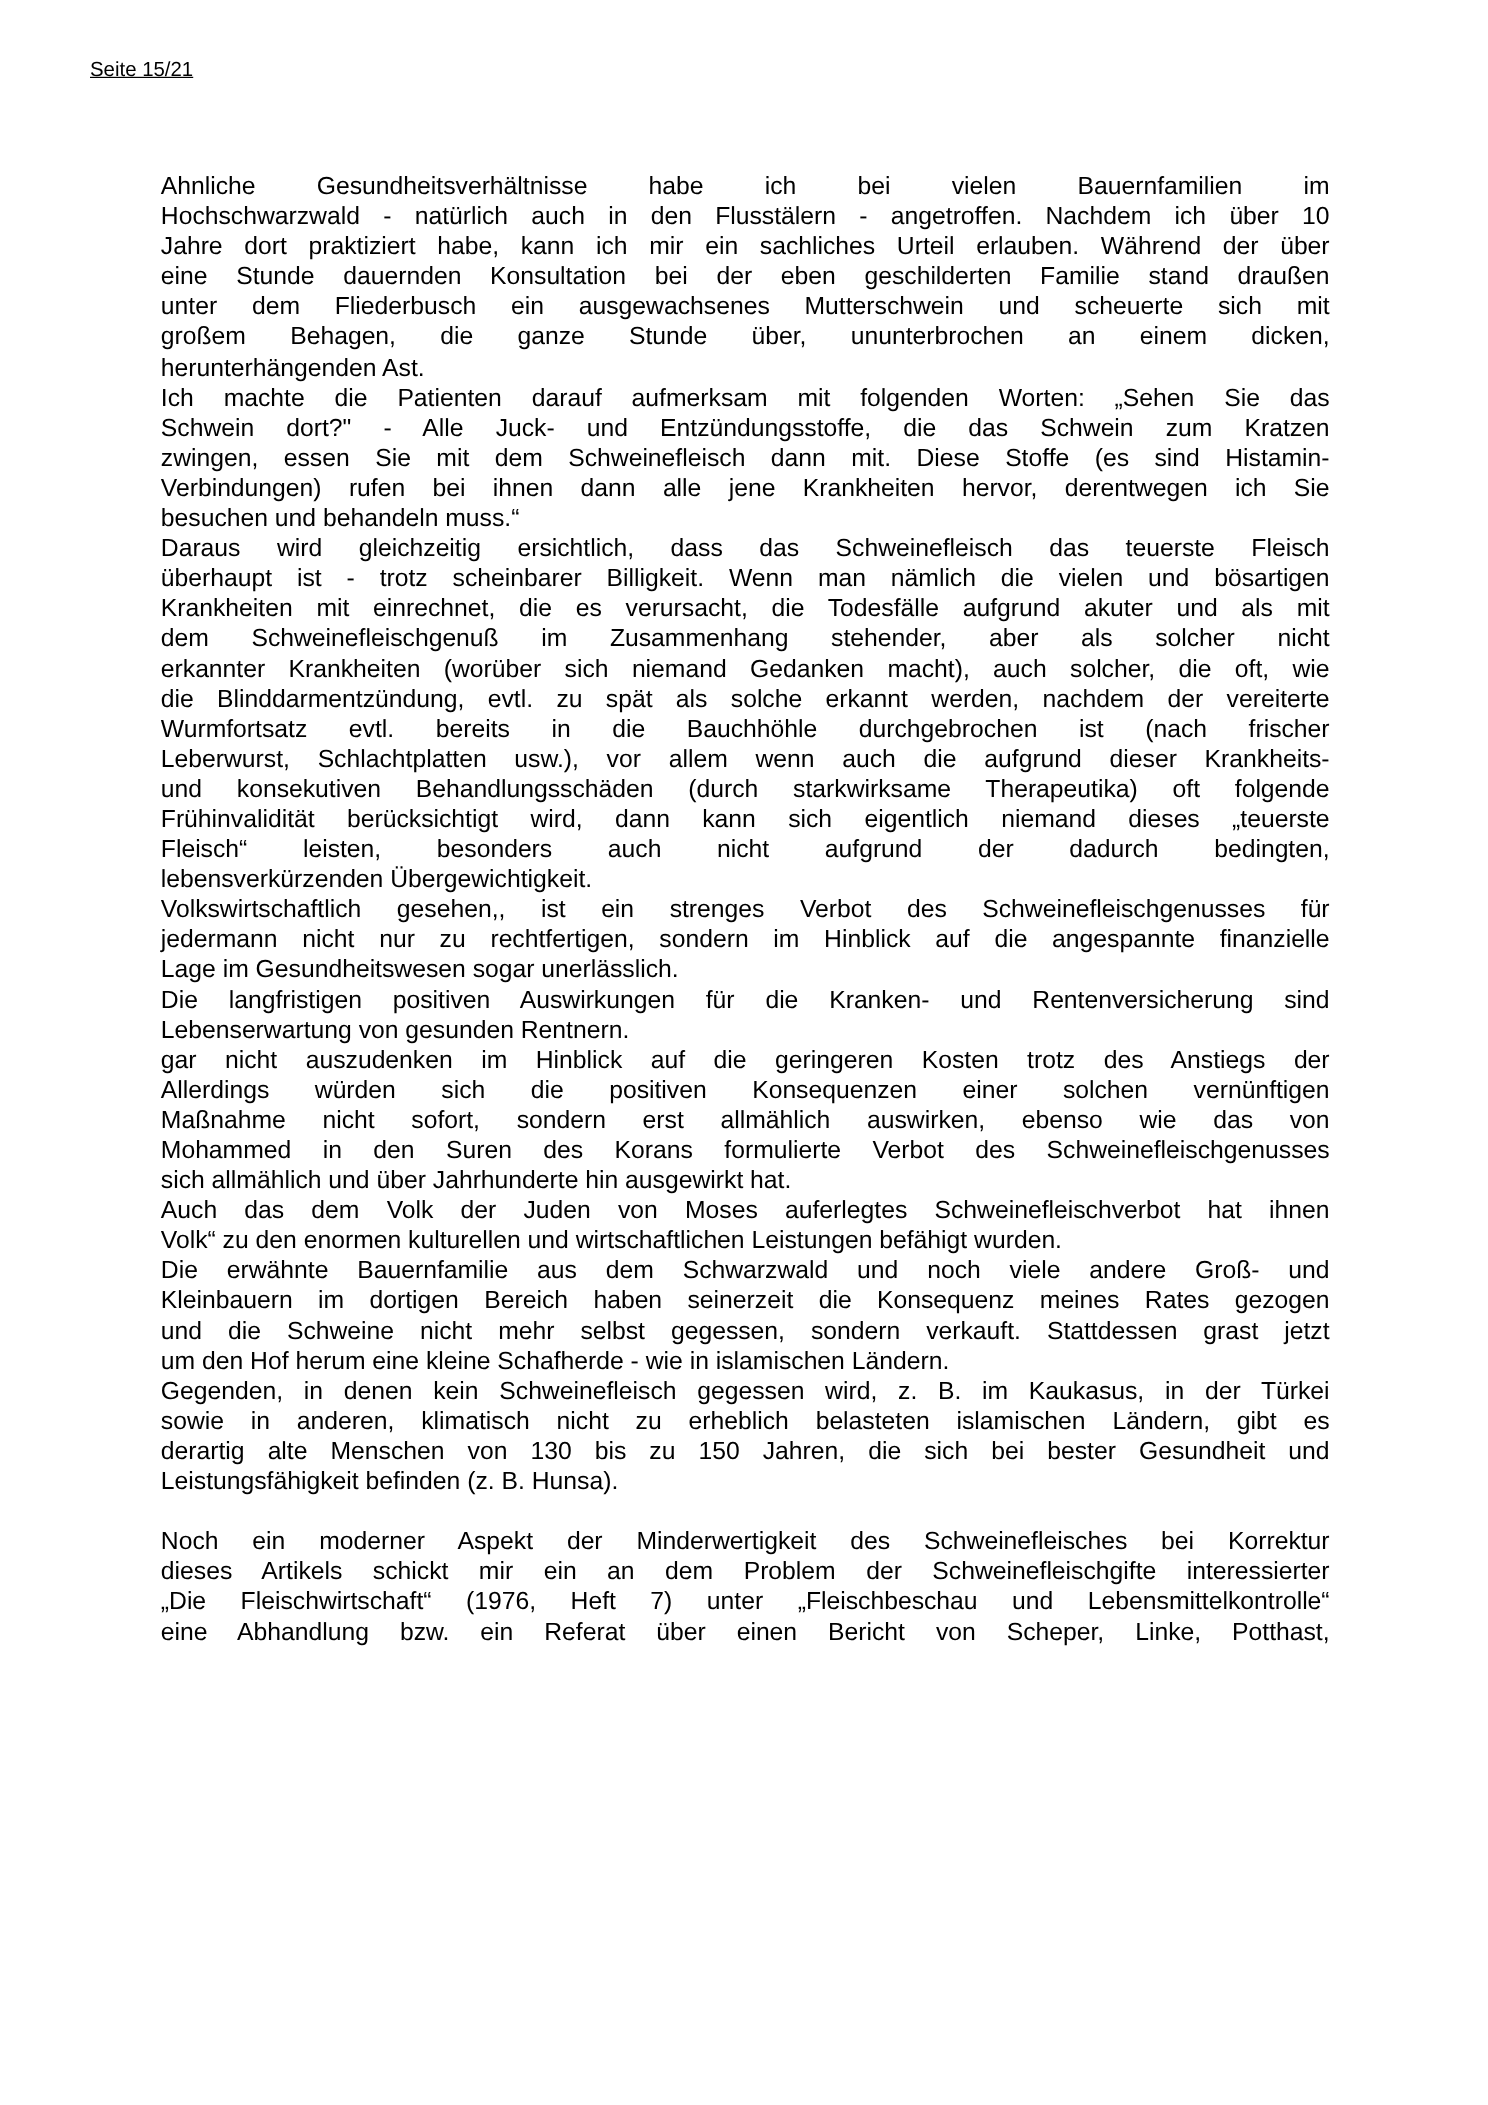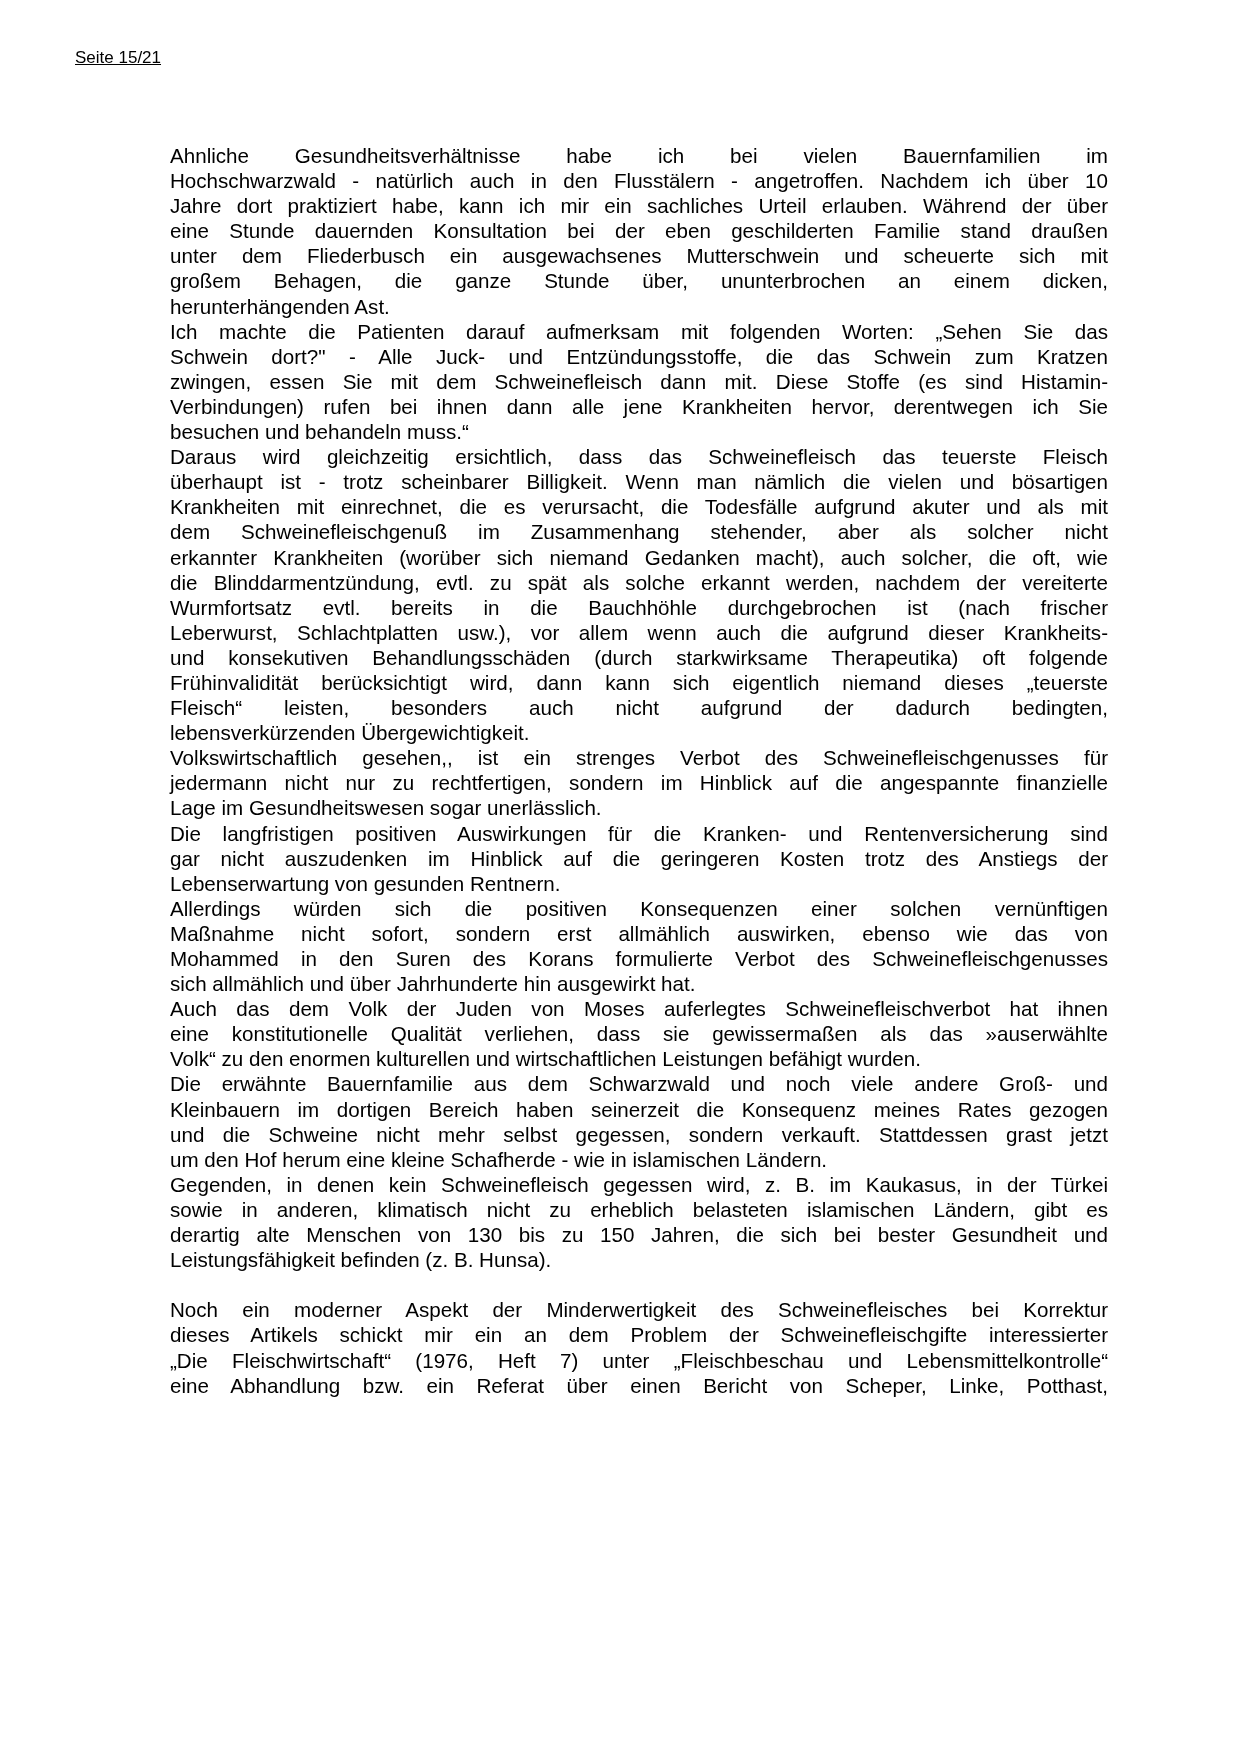--- a/index.html
+++ b/index.html
@@ -1,21 +1,21 @@
 <!DOCTYPE html>
 <html><head>
 <meta charset="utf-8">
 <style>
   html, body { margin: 0; padding: 0; background: #ffffff; }
   body { width: 1240px; height: 1754px; position: relative; overflow: hidden;
          font-family: "Liberation Sans", sans-serif; color: #000000; }
   .page-header { position: absolute; left: 75px; top: 48px; font-size: 17px; line-height: 20px; text-decoration: underline; }
   .body-text { position: absolute; left: 134px; top: 143px; width: 974px; font-size: 20.6px; }
   .line { height: 25.1px; line-height: 25.1px; white-space: nowrap; overflow: visible;
-          text-align: justify; text-align-last: justify; margin-left: 36px; }
+          text-align: justify; text-align-last: justify; }
   .line.last { text-align-last: left; }
   .line.blank { height: 25.1px; }
   .paragraph { margin: 0; }
 </style>
 </head>
 <body>
 
 <div class="page-header">Seite 15/21</div>
 
 <div class="body-text" id="body-text">
@@ -49,32 +49,31 @@
       <div class="line">Fleisch“ leisten, besonders auch nicht aufgrund der dadurch bedingten,</div>
       <div class="line last">lebensverkürzenden Übergewichtigkeit.</div>
     </div>
     <div class="paragraph">
       <div class="line">Volkswirtschaftlich gesehen,, ist ein strenges Verbot des Schweinefleischgenusses für</div>
       <div class="line">jedermann nicht nur zu rechtfertigen, sondern im Hinblick auf die angespannte finanzielle</div>
       <div class="line last">Lage im Gesundheitswesen sogar unerlässlich.</div>
     </div>
     <div class="paragraph">
       <div class="line">Die langfristigen positiven Auswirkungen für die Kranken- und Rentenversicherung sind</div>
+      <div class="line last">Lebenserwartung von gesunden Rentnern.</div>
       <div class="line">gar nicht auszudenken im Hinblick auf die geringeren Kosten trotz des Anstiegs der</div>
-      <div class="line last">Lebenserwartung von gesunden Rentnern.</div>
     </div>
     <div class="paragraph">
       <div class="line">Allerdings würden sich die positiven Konsequenzen einer solchen vernünftigen</div>
       <div class="line">Maßnahme nicht sofort, sondern erst allmählich auswirken, ebenso wie das von</div>
       <div class="line">Mohammed in den Suren des Korans formulierte Verbot des Schweinefleischgenusses</div>
       <div class="line last">sich allmählich und über Jahrhunderte hin ausgewirkt hat.</div>
     </div>
     <div class="paragraph">
       <div class="line">Auch das dem Volk der Juden von Moses auferlegtes Schweinefleischverbot hat ihnen</div>
-      <div class="line">eine konstitutionelle Qualität verliehen, dass sie gewissermaßen als das »auserwählte</div>
       <div class="line last">Volk“ zu den enormen kulturellen und wirtschaftlichen Leistungen befähigt wurden.</div>
     </div>
     <div class="paragraph">
       <div class="line">Die erwähnte Bauernfamilie aus dem Schwarzwald und noch viele andere Groß- und</div>
       <div class="line">Kleinbauern im dortigen Bereich haben seinerzeit die Konsequenz meines Rates gezogen</div>
       <div class="line">und die Schweine nicht mehr selbst gegessen, sondern verkauft. Stattdessen grast jetzt</div>
       <div class="line last">um den Hof herum eine kleine Schafherde - wie in islamischen Ländern.</div>
     </div>
     <div class="paragraph">
       <div class="line">Gegenden, in denen kein Schweinefleisch gegessen wird, z. B. im Kaukasus, in der Türkei</div>

